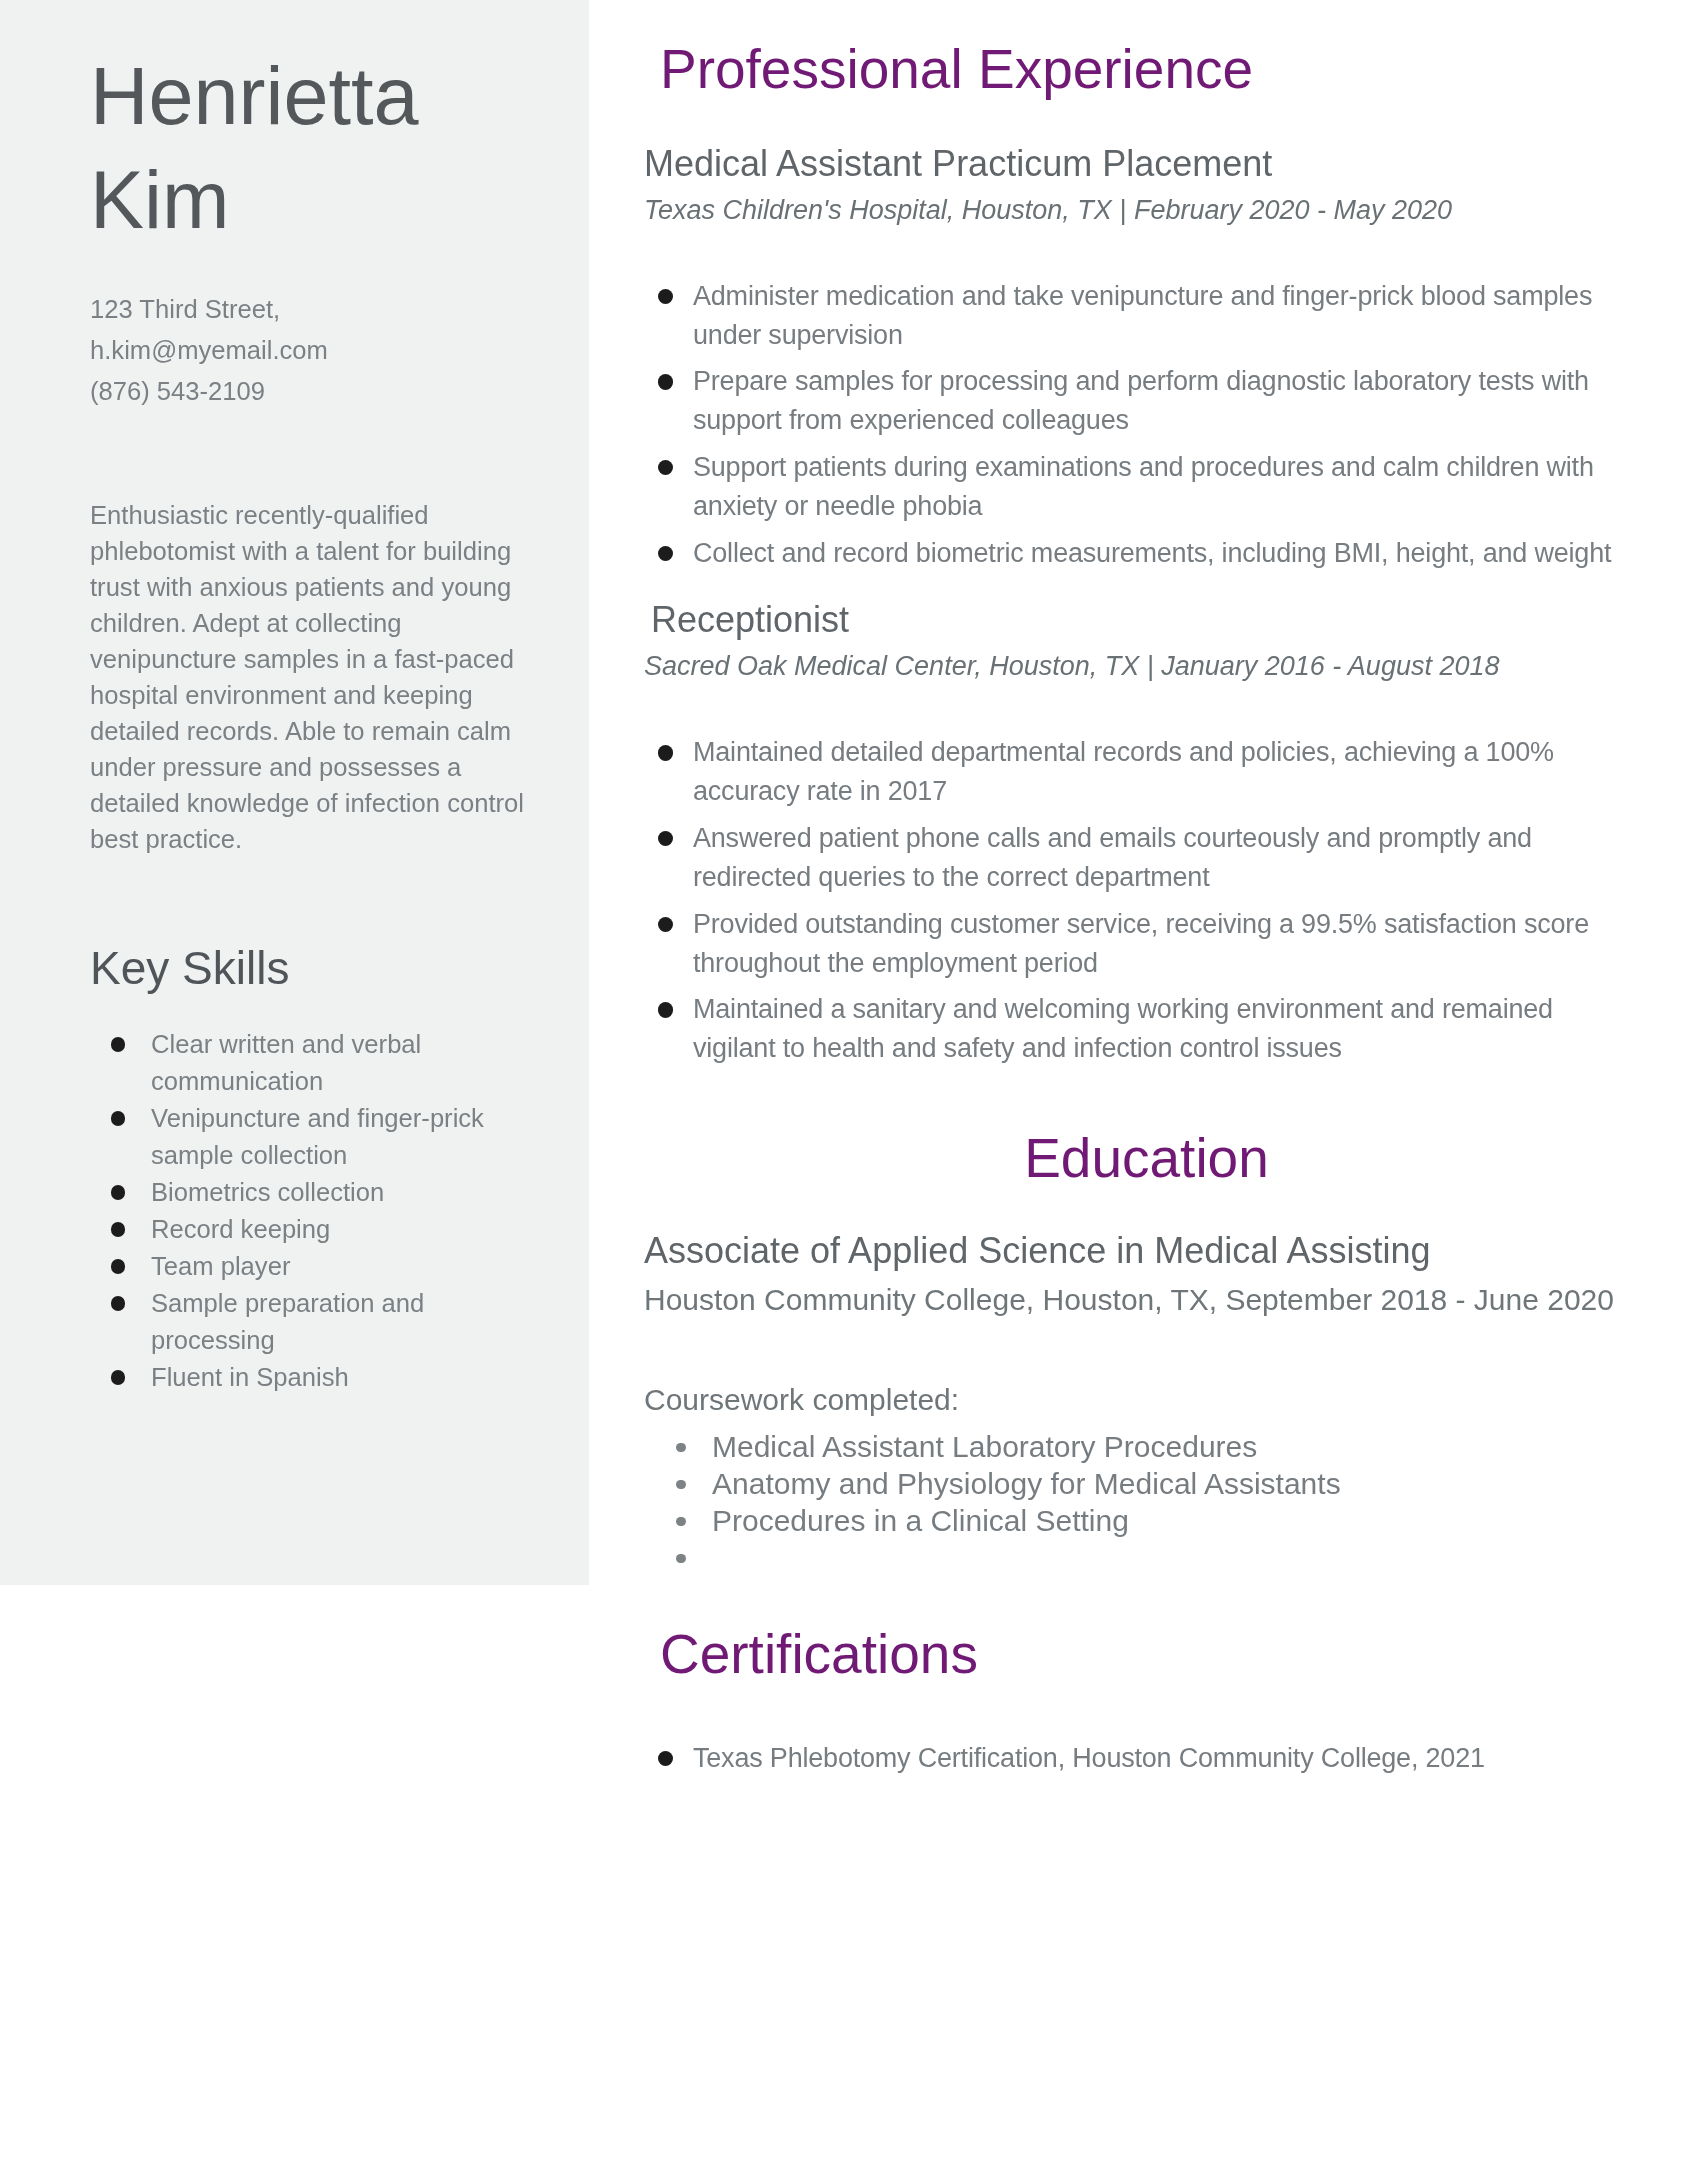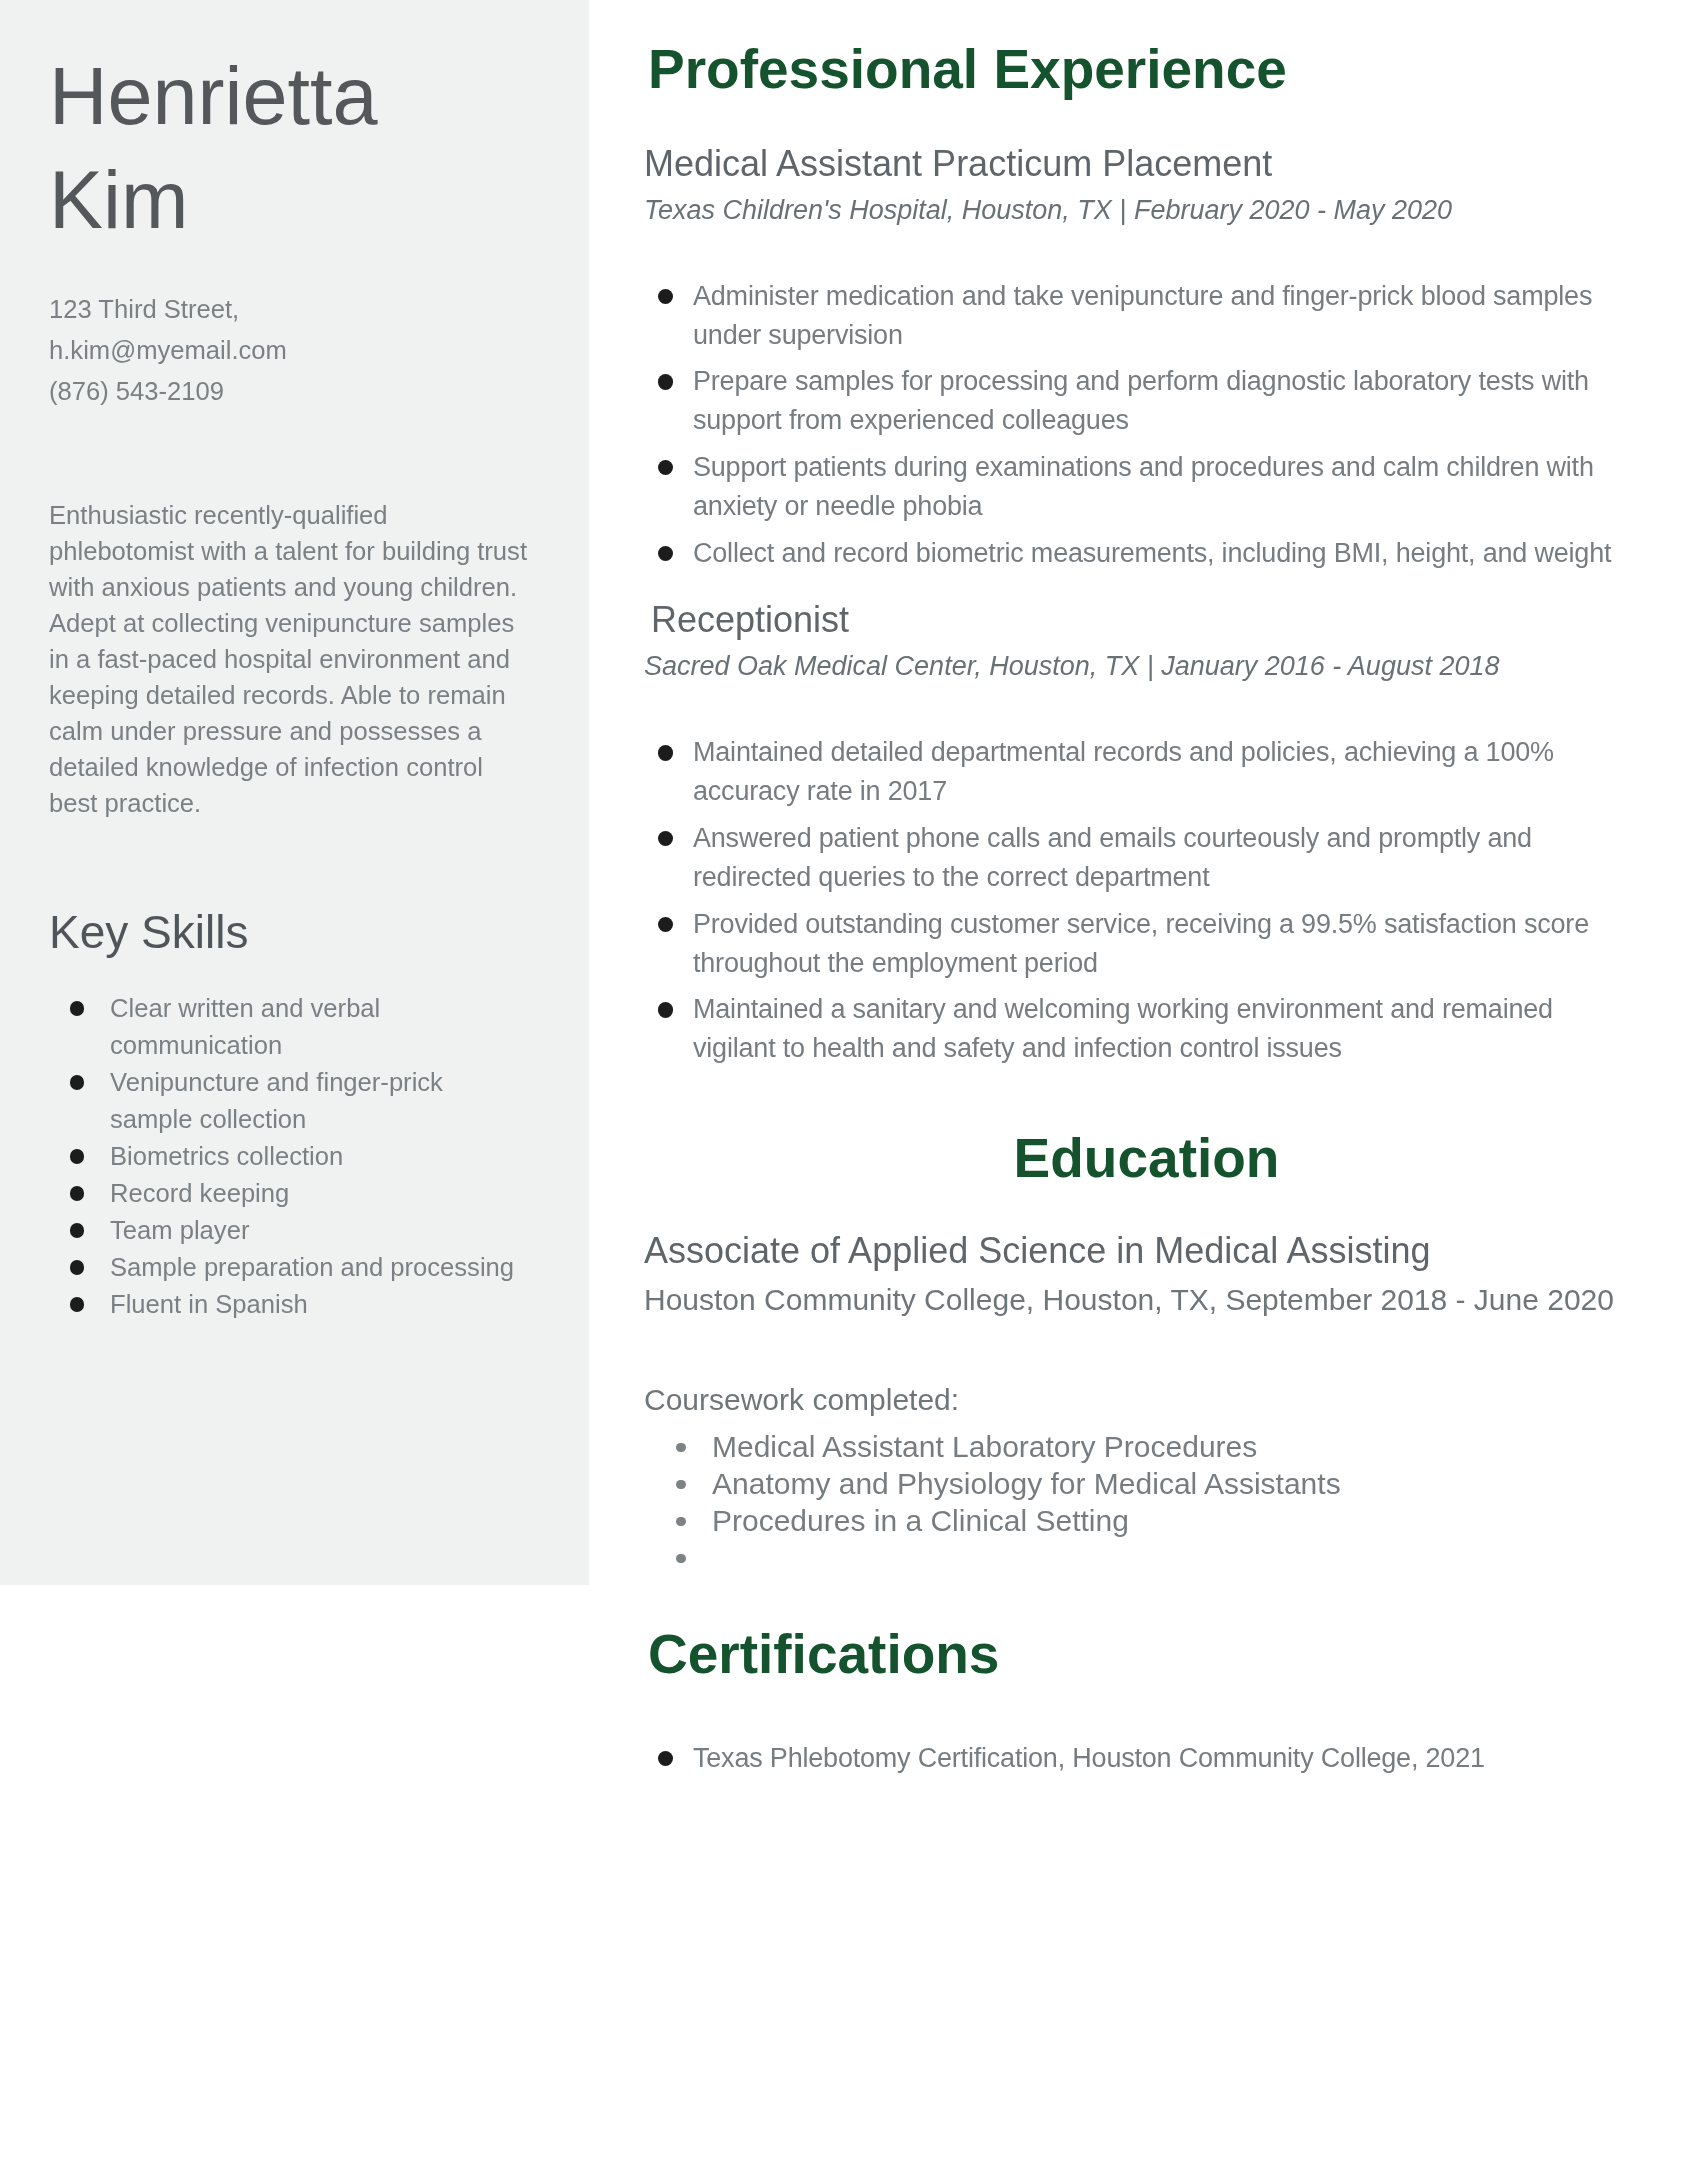--- a/index.html
+++ b/index.html
@@ -3,21 +3,21 @@
 <meta charset="utf-8">
 <style>
   html,body { margin:0; padding:0; background:#ffffff; }
   .page {
     position:relative; width:1685px; height:2181px; background:#ffffff;
     font-family:"Liberation Sans", sans-serif; overflow:hidden;
   }
   
   .sidebar {
     position:absolute; left:0; top:0; width:589px; height:1585px;
-    background:#f0f2f1; box-sizing:border-box; padding:44px 57px 0 49px;
+    background:#f0f2f1; box-sizing:border-box; padding:44px 57px 0 90px;
   }
   .name {
     font-size:81px; line-height:104px; font-weight:400; color:#54585b;
     margin:0;
   }
   .contact { margin-top:37px; font-size:25.6px; line-height:41px; color:#7a8084; }
   .summary { margin-top:85px; font-size:25.6px; line-height:36px; color:#7a8084; }
   .skills-heading {
     margin:85px 0 0 0; font-size:46px; line-height:53px; font-weight:400; color:#4f5558;
   }
@@ -26,21 +26,21 @@
   .skills-list li {
     position:relative; padding-left:49px; font-size:25.6px; line-height:37px; color:#7a8084;
   }
   .dot {
     position:absolute; left:8.5px; top:11px; width:14.5px; height:14.5px;
     border-radius:50%; background:#1c1c1c;
   }
   
   .main { position:absolute; left:644px; top:0; width:1005px; }
   .section-heading {
-    margin:4px; font-size:55px; line-height:60px; font-weight:700; color:#14532d;
+    margin:16px; font-size:55px; line-height:60px; font-weight:400; color:#701a75;
   }
   .heading-experience { margin-top:39px; }
   .job-title { margin:43px 0 0 0; font-size:36px; line-height:43px; font-weight:400; color:#5f6569; }
   .job-title-2 { margin-top:25.6px;margin-left:7px; }
   .job-meta { margin-top:6.8px; font-size:27px; line-height:37px; font-style:italic; color:#6a7175; }
   .job-bullets { margin-top:48px; }
   .job-bullets li, .cert-list li {
     position:relative; padding-left:37px; font-size:27px; line-height:39px;
     letter-spacing:-0.2px; color:#767c80; margin-bottom:7.7px; max-width:968px;
   }

